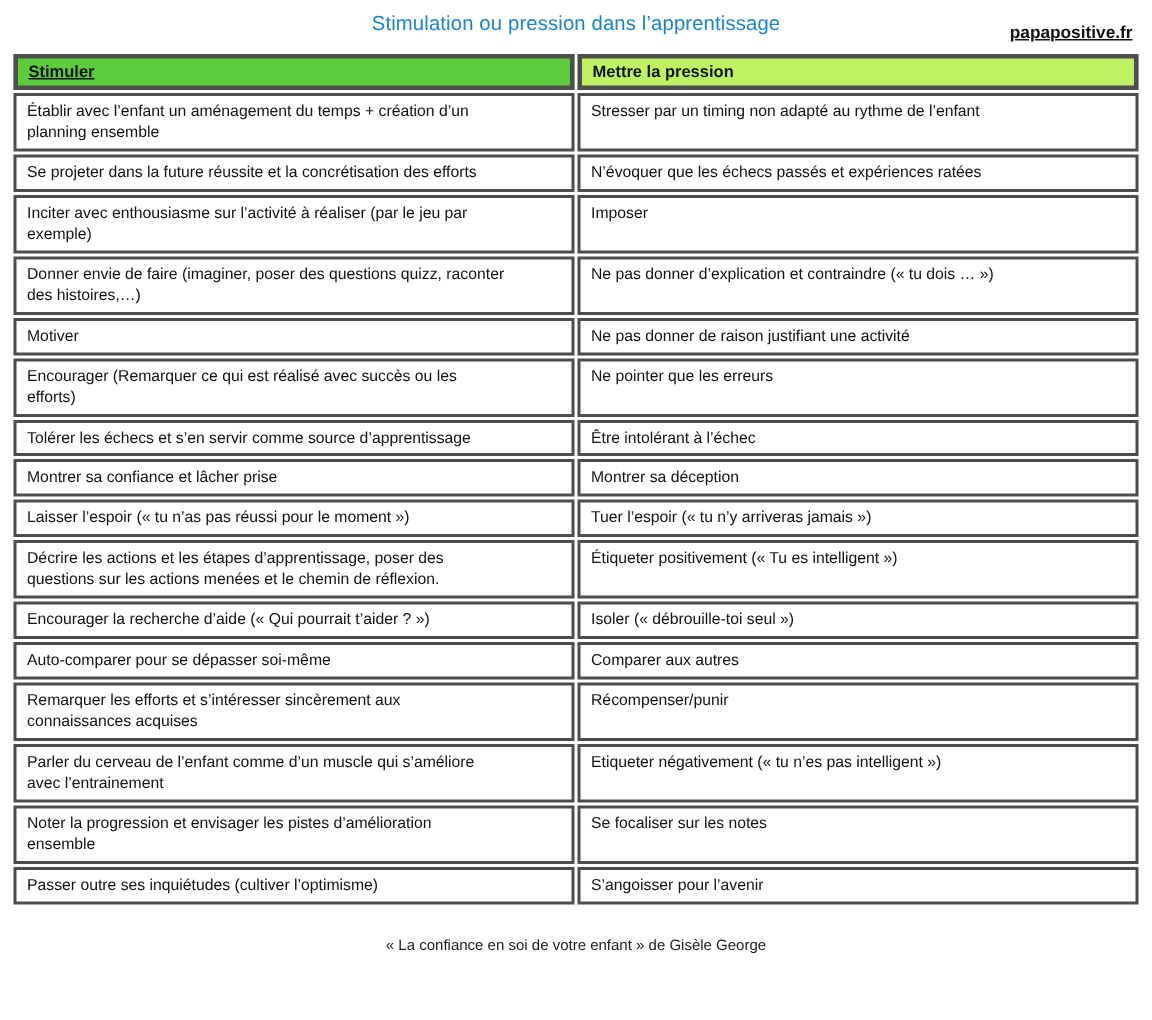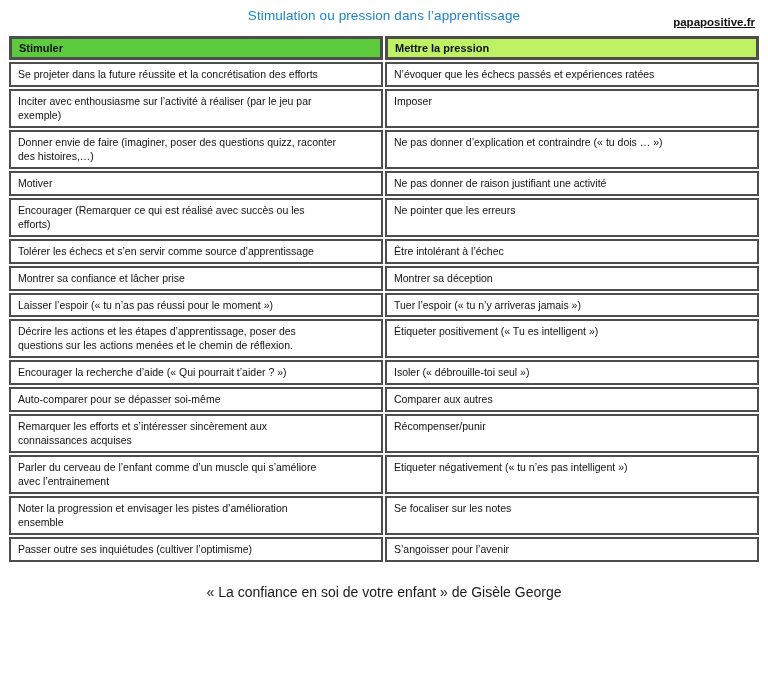--- a/index.html
+++ b/index.html
@@ -64,46 +64,51 @@
     vertical-align: top;
     font-size: 10.5px;
     line-height: 1.33;
     padding: 4px 7px 3px 7px;
     white-space: pre-line;
     background: #ffffff;
   }
   .footer-citation {
     margin-top: 20px;
     text-align: center;
-    font-size: 14px;
+    font-size: 10px;
     color: #1a1a1a;
   }
 </style>
 </head>
 <body>
 
 <div class="page">
 
   <div class="top-band">
     <div class="page-title">Stimulation ou pression dans l’apprentissage</div>
     <a class="site-link">papapositive.fr</a>
   </div>
 
   <table class="compare">
     <colgroup>
       <col style="width:50%">
       <col style="width:50%">
     </colgroup>
     <thead>
       <tr>
-        <th style="background: rgb(92, 203, 62);">Stimuler</th>
+        <th style="background: rgb(92, 203, 62); text-decoration: underline;">Stimuler</th>
         <th style="background: #bef264;">Mettre la pression</th>
       </tr>
     </thead>
     <tbody id="rows">
+        <tr>
+    <td>Établir avec l’enfant un aménagement du temps + création d’un
+planning ensemble</td>
+    <td>Stresser par un timing non adapté au rythme de l’enfant</td>
+  </tr>
         <tr>
     <td>Se projeter dans la future réussite et la concrétisation des efforts</td>
     <td>N’évoquer que les échecs passés et expériences ratées</td>
   </tr>
         <tr>
     <td>Inciter avec enthousiasme sur l’activité à réaliser (par le jeu par
 exemple)</td>
     <td>Imposer</td>
   </tr>
         <tr>

